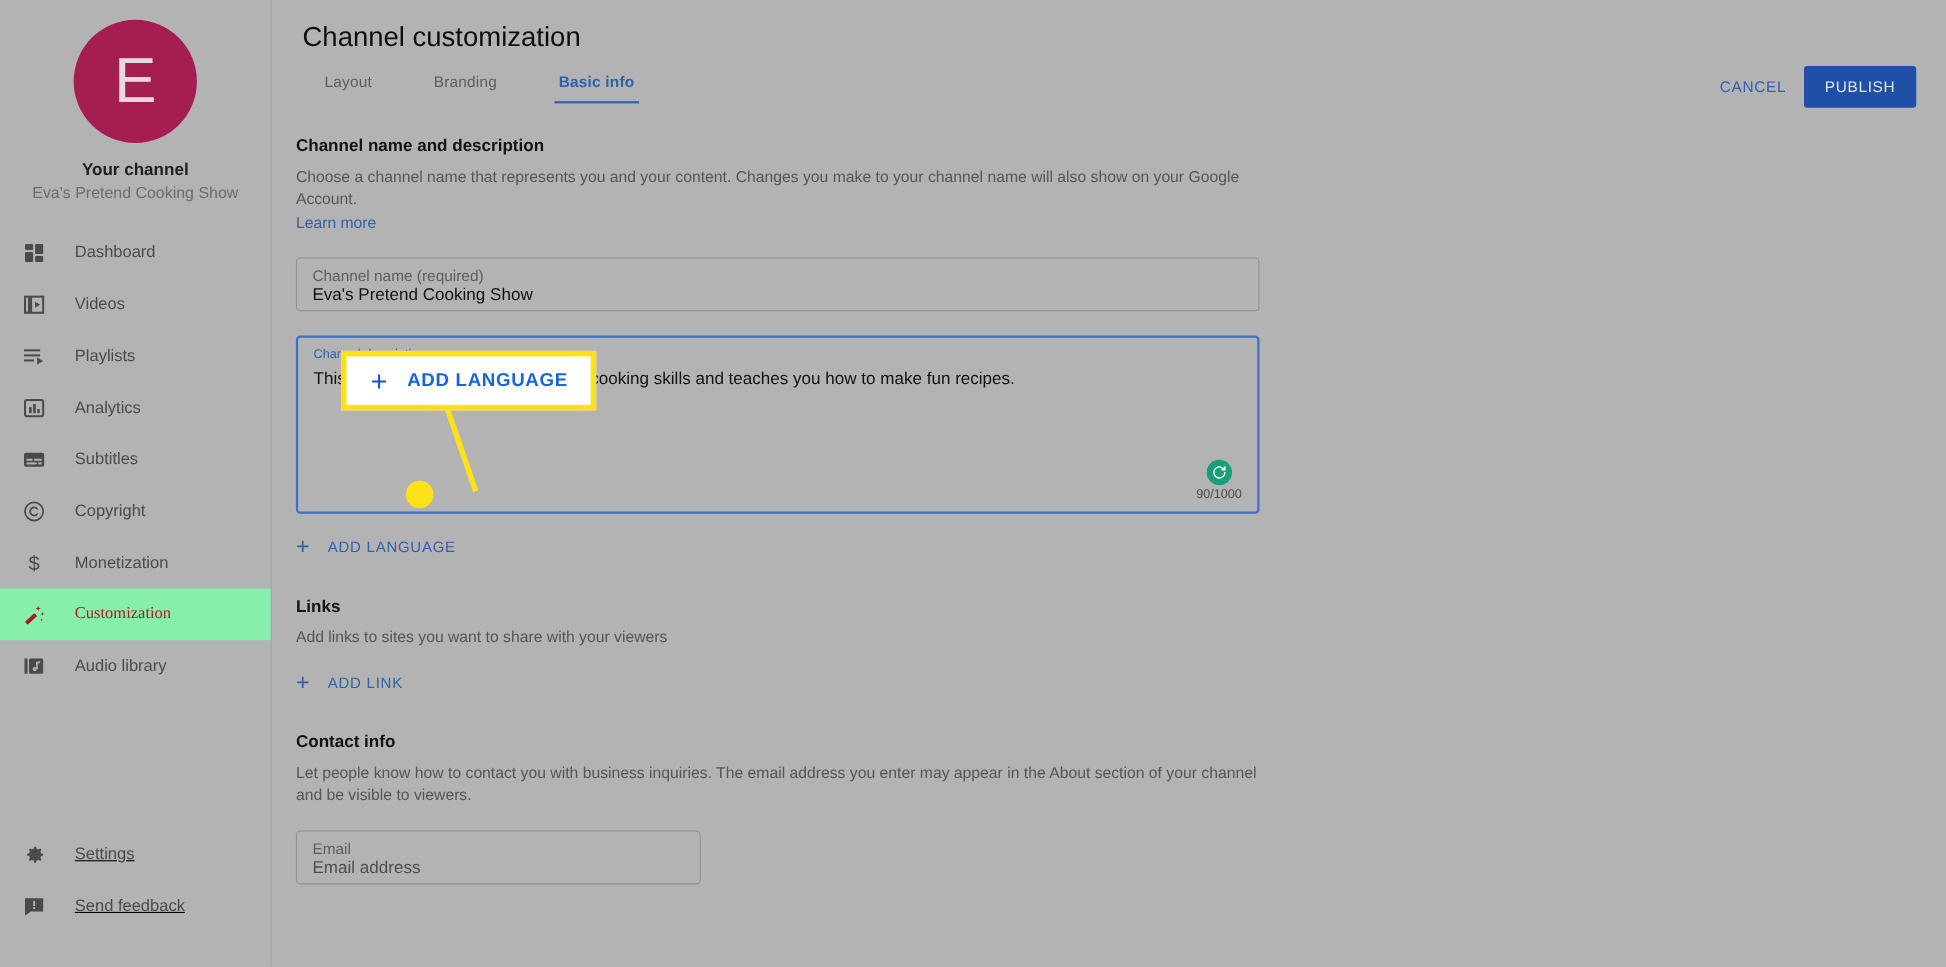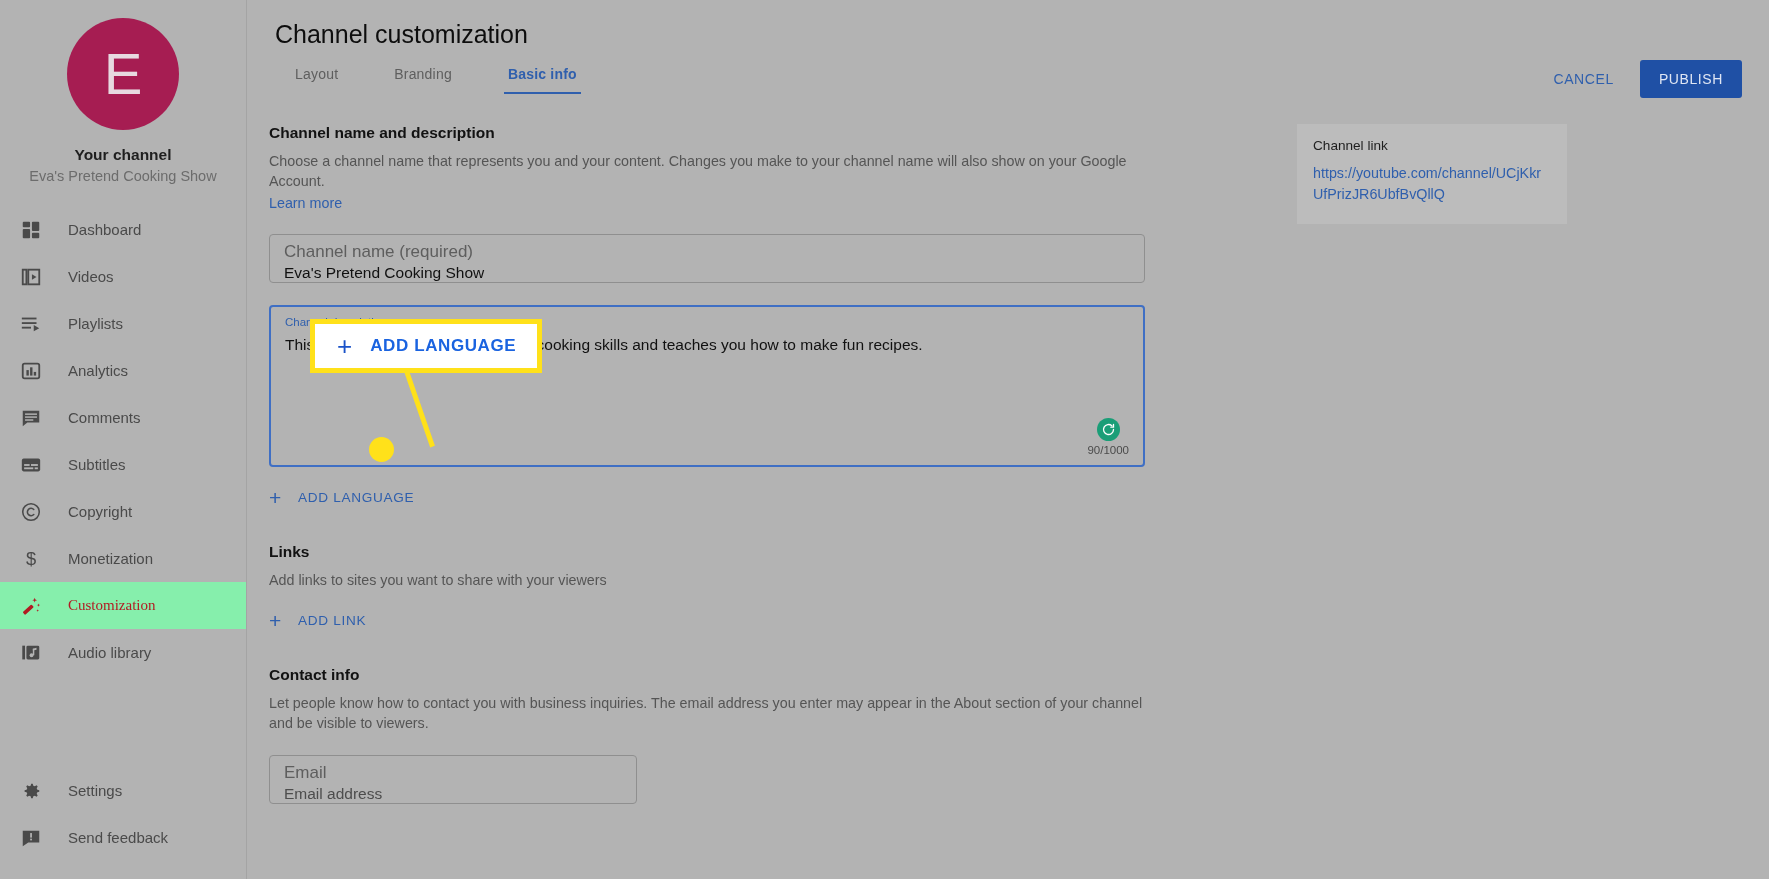--- a/index.html
+++ b/index.html
@@ -52,21 +52,21 @@
   }
   .nav-item.active { background: #86efac; color: #b21a22; font-weight: 500; font-family: Liberation Serif, serif; }
   .nav-ico {
     width: 30px; height: 24px;
     margin-right: 22px;
     display: flex; align-items: center; justify-content: center;
     flex: 0 0 30px;
   }
   .nav-ico svg { display:block; }
   .nav-label { white-space: nowrap; }
-  .nav-bottom { position: absolute; left: 0; right: 0; bottom: 0; padding-bottom: 18px; }
+  .nav-bottom { position: absolute; left: 0; right: 0; bottom: 14px; padding-bottom: 18px; text-decoration: underline; }
 
   
   .main { flex: 1 1 auto; position: relative; height: 879px; }
   .page-title {
     position: absolute; left: 28px; top: 20px;
     font-size: 25px; color: #0d0d0d; font-weight: 400;
   }
   .tabs {
     position: absolute; left: 28px; top: 66px;
     display: flex; gap: 16px;
@@ -79,21 +79,21 @@
     position: relative;
   }
   .tab.active { color: #2f5fad; font-weight: 700; }
   .tab.active::after {
     content: ""; position: absolute;
     left: 16px; right: 16px; bottom: 0; height: 2px;
     background: #2f5fad;
   }
   .head-actions {
     position: absolute; right: 27px; top: 60px;
-    display: flex; align-items: center; gap: 26px;
+    display: flex; align-items: center; gap: 16px;
   }
   .btn-cancel {
     font-size: 14px; color: #2f5fad; font-weight: 500;
     letter-spacing: .6px; cursor: pointer; background: none; border: none;
     font-family: inherit;
   }
   .btn-publish {
     background: #1f50a5; color: #dfe6f4;
     font-size: 14px; font-weight: 500; letter-spacing: .6px;
     border: none; border-radius: 3px;
@@ -114,21 +114,21 @@
   .field {
     margin-top: 22px;
     border: 1px solid #8f8f8f;
     border-radius: 4px;
     height: 49px;
     padding: 7px 14px 0 14px;
     position: relative;
     width: 876px;
     background: transparent;
   }
-  .field .flabel { font-size: 17px; color: #5e5e5e; }
+  .field .flabel { font-size: 14px; color: #5e5e5e; }
   .field .fvalue { font-size: 15.5px; color: #111; margin-top: 2px; }
   .field .fplace { font-size: 15.5px; color: #4d4d4d; margin-top: 2px; }
 
   .desc-box {
     margin-top: 22px;
     border: 2px solid #3f6fc4;
     border-radius: 4px;
     width: 876px; height: 162px;
     padding: 9px 14px 0 14px;
     position: relative;
@@ -263,31 +263,20 @@
           <svg width="22" height="22" viewBox="0 0 24 24">
               <rect x="3" y="4" width="18" height="16" rx="2" fill="none" stroke="#4a4a4a" stroke-width="2"></rect>
               <rect x="7" y="11" width="2.6" height="6" fill="#4a4a4a"></rect>
               <rect x="11" y="8" width="2.6" height="9" fill="#4a4a4a"></rect>
               <rect x="15" y="13" width="2.6" height="4" fill="#4a4a4a"></rect>
             </svg>
         </span>
         <span class="nav-label">Analytics</span>
       </div>
 
-      <div class="nav-item">
-        <span class="nav-ico">
-          <svg width="22" height="22" viewBox="0 0 24 24" fill="#4a4a4a">
-              <path d="M3 4h18v13H8l-5 4z"></path>
-              <rect x="5.5" y="7" width="13" height="1.6" fill="#b3b3b3"></rect>
-              <rect x="5.5" y="10.2" width="13" height="1.6" fill="#b3b3b3"></rect>
-              <rect x="5.5" y="13.4" width="9" height="1.6" fill="#b3b3b3"></rect>
-            </svg>
-        </span>
-        <span class="nav-label">Comments</span>
-      </div>
 
       <div class="nav-item">
         <span class="nav-ico">
           <svg width="22" height="22" viewBox="0 0 24 24" fill="#4a4a4a">
               <rect x="2" y="5" width="20" height="14" rx="2"></rect>
               <rect x="4.5" y="11" width="6" height="2" fill="#b3b3b3"></rect>
               <rect x="12" y="11" width="7.5" height="2" fill="#b3b3b3"></rect>
               <rect x="4.5" y="14.6" width="10" height="2" fill="#b3b3b3"></rect>
               <rect x="16" y="14.6" width="3.5" height="2" fill="#b3b3b3"></rect>
             </svg>
@@ -425,24 +414,20 @@
           <div class="section-title">Contact info</div>
           <div class="section-desc">Let people know how to contact you with business inquiries. The email address you enter may appear in the About section of your channel and be visible to viewers.</div>
           <div class="field" style="width:368px;">
             <div class="flabel">Email</div>
             <div class="fplace">Email address</div>
           </div>
         </div>
 
       </div>
 
-      <div class="col-right">
-        <div class="ch-link-label">Channel link</div>
-        <div class="ch-link-url">https://youtube.com/channel/UCjKkrUfPrizJR6UbfBvQllQ</div>
-      </div>
 
     </div>
   </div>
 
   <div class="leader-line"></div>
   <div class="leader-dot"></div>
   <div class="callout">
     <span class="c-plus">+</span>
     <span class="c-text">ADD LANGUAGE</span>
   </div>

